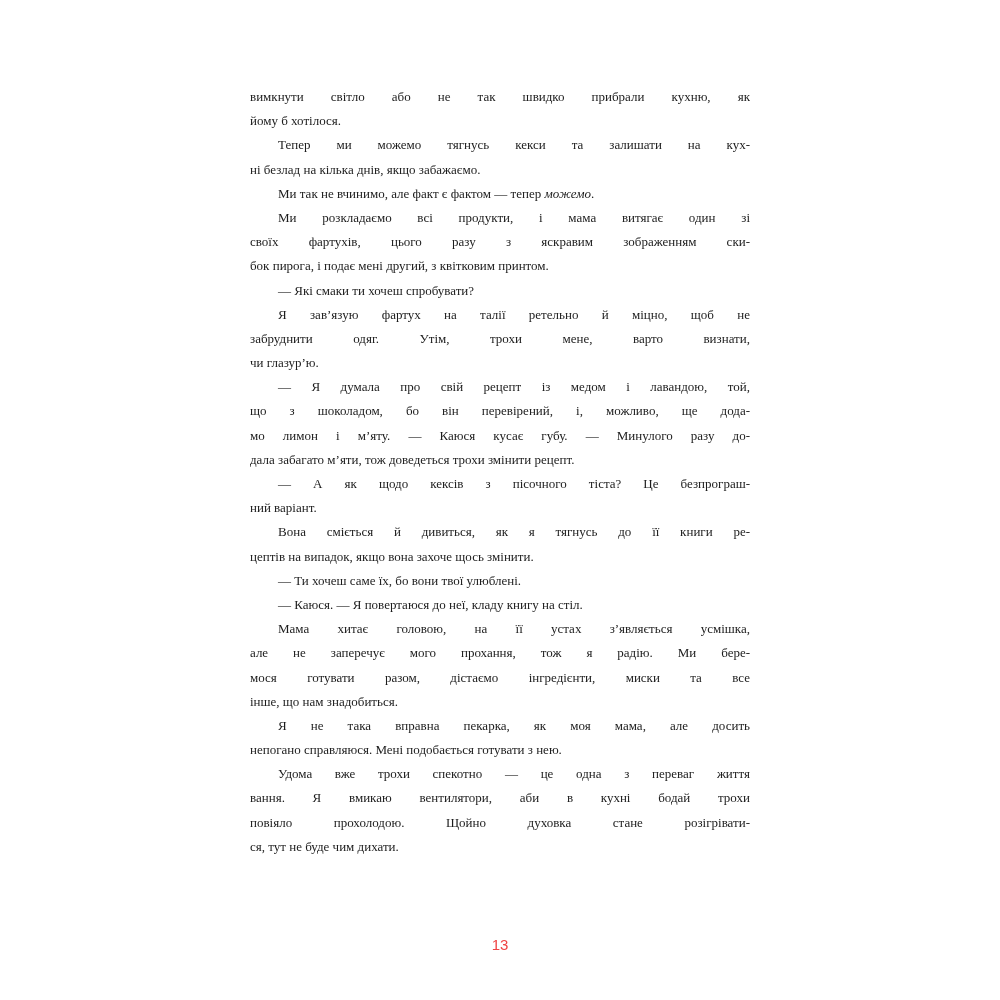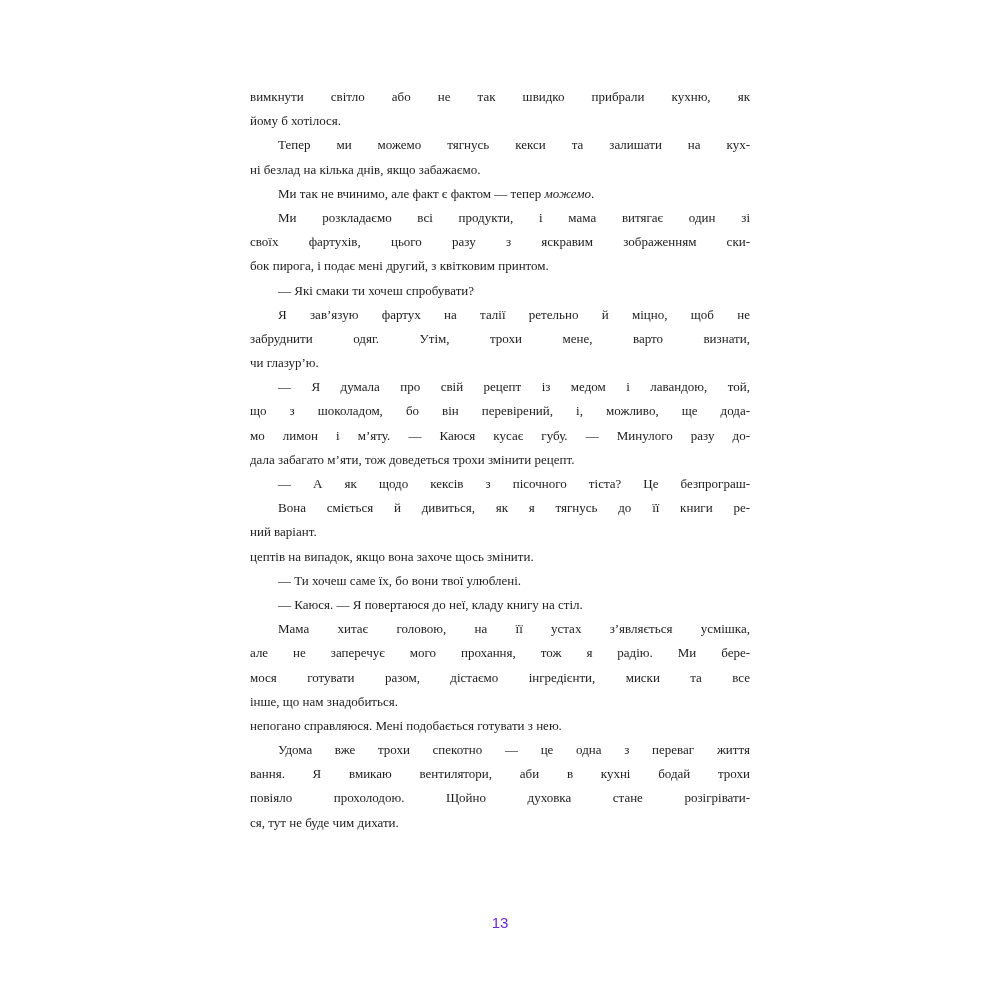--- a/index.html
+++ b/index.html
@@ -35,27 +35,27 @@
       text-align-last: left;
     }
     .line.indent {
       padding-left: 28px;
     }
     .it {
       font-style: italic;
     }
     .page-number {
       position: absolute;
-      top: 914px;
+      top: 936px;
       left: 250px;
       width: 500px;
       text-align: center;
       font-family: "Liberation Sans", sans-serif;
       font-size: 15px;
-      color: #6d28d9;
+      color: #ef4444;
     }
   </style>
 </head>
 <body>
 
 <div class="text-block">
     <div class="line">вимкнути світло або не так швидко прибрали кухню, як</div>
     <div class="line end">йому б хотілося.</div>
     <div class="line indent">Тепер ми можемо тягнусь кекси та залишати на кух-</div>
     <div class="line end">ні безлад на кілька днів, якщо забажаємо.</div>
@@ -65,29 +65,30 @@
     <div class="line end">бок пирога, і подає мені другий, з квітковим принтом.</div>
     <div class="line indent end">— Які смаки ти хочеш спробувати?</div>
     <div class="line indent">Я зав’язую фартух на талії ретельно й міцно, щоб не</div>
     <div class="line">забруднити одяг. Утім, трохи мене, варто визнати,</div>
     <div class="line end">чи глазур’ю.</div>
     <div class="line indent">— Я думала про свій рецепт із медом і лавандою, той,</div>
     <div class="line">що з шоколадом, бо він перевірений, і, можливо, ще дода-</div>
     <div class="line">мо лимон і м’яту. — Каюся кусає губу. — Минулого разу до-</div>
     <div class="line end">дала забагато м’яти, тож доведеться трохи змінити рецепт.</div>
     <div class="line indent">— А як щодо кексів з пісочного тіста? Це безпрограш-</div>
+    <div class="line end">ний варіант.</div>
     <div class="line indent">Вона сміється й дивиться, як я тягнусь до її книги ре-</div>
-    <div class="line end">ний варіант.</div>
     <div class="line end">цептів на випадок, якщо вона захоче щось змінити.</div>
     <div class="line indent end">— Ти хочеш саме їх, бо вони твої улюблені.</div>
     <div class="line indent end">— Каюся. — Я повертаюся до неї, кладу книгу на стіл.</div>
     <div class="line indent">Мама хитає головою, на її устах з’являється усмішка,</div>
     <div class="line">але не заперечує мого прохання, тож я радію. Ми бере-</div>
     <div class="line">мося готувати разом, дістаємо інгредієнти, миски та все</div>
     <div class="line end">інше, що нам знадобиться.</div>
+    <div class="line indent">Я не така вправна пекарка, як моя мама, але досить</div>
     <div class="line end">непогано справляюся. Мені подобається готувати з нею.</div>
     <div class="line indent">Удома вже трохи спекотно — це одна з переваг життя</div>
     <div class="line">вання. Я вмикаю вентилятори, аби в кухні бодай трохи</div>
     <div class="line">повіяло прохолодою. Щойно духовка стане розігрівати-</div>
     <div class="line end">ся, тут не буде чим дихати.</div>
   </div>
 
 <div class="page-number">13</div>
 
 </body></html>

